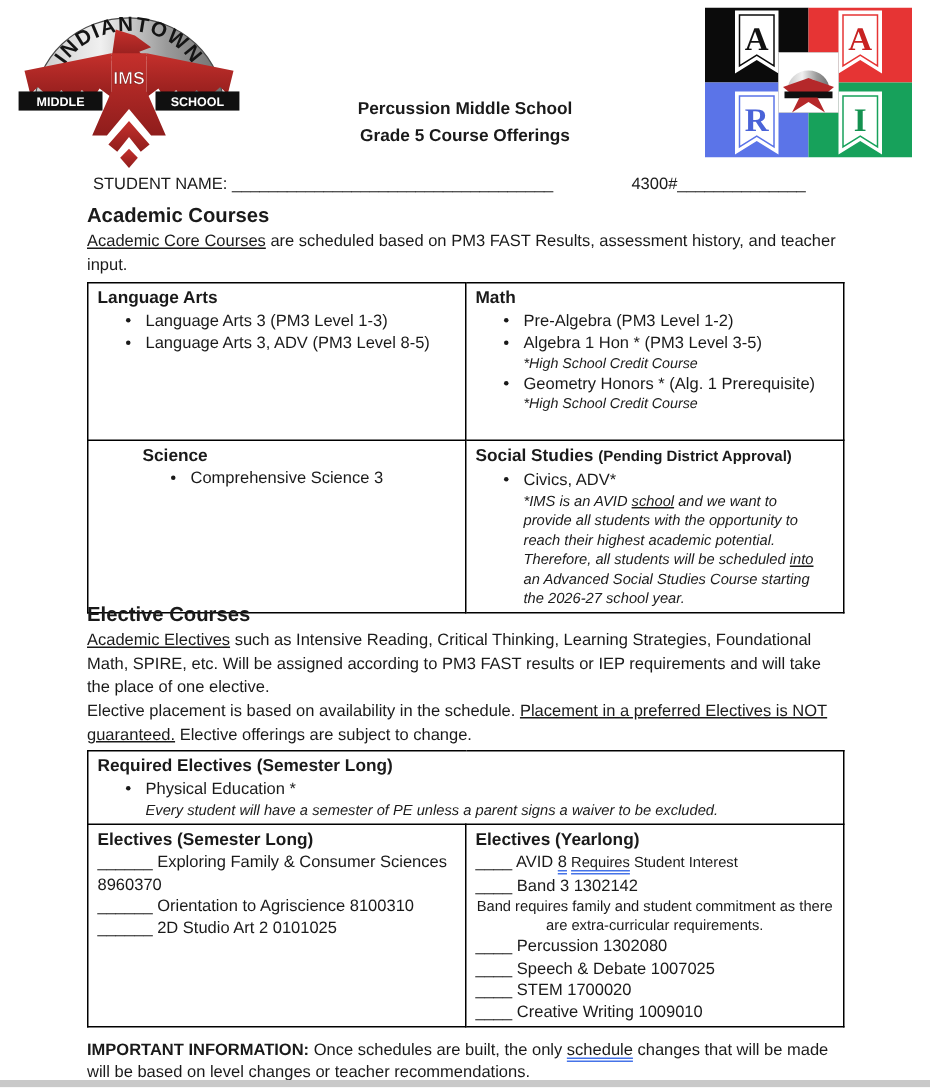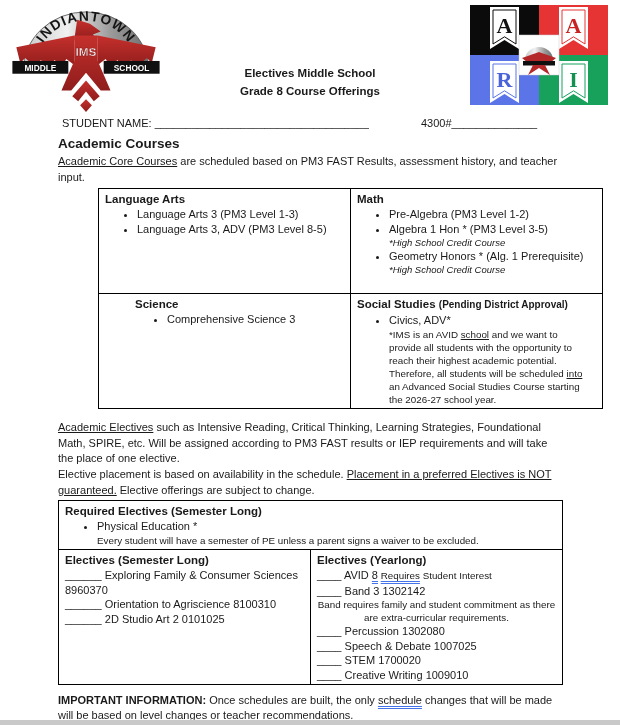--- a/index.html
+++ b/index.html
@@ -22,24 +22,24 @@
   .grammar{text-decoration:underline double #4573e8;text-underline-offset:2px;text-decoration-skip-ink:none;}
 
   
   table.doc{border-collapse:collapse;table-layout:fixed;width:505px;}
   table.doc td{border:1.6px solid #000;vertical-align:top;padding:2px 6px 2px 6px;overflow:hidden;}
   .cell-title{font-size:11.5px;font-weight:bold;line-height:16px;}
   .cell-title .paren{font-size:10px;}
   table.doc ul{margin:0;padding-left:32px;}
   table.doc li{font-size:11px;line-height:15px;padding-right:8px;}
   .hs-note{font-size:9.5px;font-style:italic;line-height:12px;}
-  .ss-note{font-size:9.8px;line-height:13px;}
+  .ss-note{font-size:9.8px;font-style:italic;line-height:13px;}
 
   .etable-header{font-size:11.5px;font-weight:bold;text-align:center;line-height:15px;}
-  .pe-note{font-size:9.8px;line-height:13px;}
+  .pe-note{font-size:9.8px;font-style:italic;line-height:13px;}
   .eline{font-size:11px;line-height:14.5px;}
   .eline-small{font-size:9.8px;line-height:13px;text-align:center;}
   .avid-small{font-size:9.8px;}
 
   .footer-block{font-size:11px;line-height:15px;}
   .bottom-edge{position:absolute;left:0;bottom:0;width:620px;height:5px;background:#c9c9c9;}
 
   svg text{font-family:"Liberation Sans",sans-serif;}
   svg text.serif{font-family:"Liberation Serif",serif;}
 </style>
@@ -104,37 +104,37 @@
 
       <rect x="49" y="30" width="40" height="40" fill="#ffffff" stroke="#cccccc" stroke-width="0.5"></rect>
       <path d="M55,55 A14,13 0 0 1 83,55 L77,55 A8,7.5 0 0 0 61,55 Z" fill="url(#silver)"></path>
       <path d="M52,53 L69,47 L86,53 L80,58 L58,58 Z" fill="#b5282a"></path>
       <rect x="53" y="56" width="32" height="4.5" fill="#101010"></rect>
       <path d="M63,60 L58,70 L69,63 L80,70 L75,60 Z" fill="#b5282a"></path>
     </svg>
   </div>
 
   <div class="doc-title">
-    <div>Electives Middle School</div>
-    <div>Grade 8 Course Offerings</div>
+    <div>Percussion Middle School</div>
+    <div>Grade 5 Course Offerings</div>
   </div>
 
   <div class="student-line">
     <span>STUDENT NAME:</span>
     <span>___________________________________</span>
     <span class="spacer"></span>
     <span>4300#</span><span>______________</span>
   </div>
 
   <h2 class="sec abs" style="top:136px;">Academic Courses</h2>
   <p class="body-txt abs" style="top:154px;margin:0;">
     <span class="u">Academic Core Courses</span><span> are scheduled based on PM3 FAST Results, assessment history, and teacher input.</span>
   </p>
 
-  <table class="doc abs" style="top:188px;margin-left:40px;">
+  <table class="doc abs" style="top:188px;">
     <tbody>
         <tr>
       <td style="height:100px;width:50%;">
         <div class="cell-title">Language Arts</div>
         <ul>
           <li>Language Arts 3 (PM3 Level 1-3)</li>
           <li>Language Arts 3, ADV (PM3 Level 8-5)</li>
         </ul>
       </td>
       <td style="width:50%;">
@@ -169,20 +169,21 @@
             <div class="ss-note">
               <span>*IMS is an AVID </span><span class="u">school</span><span> and we want to provide all students with the opportunity to reach their highest academic potential. Therefore, all students will be scheduled </span><span class="u">into</span><span> an Advanced Social Studies Course starting the 2026-27 school year.</span>
             </div>
           </li>
         </ul>
       </td>
     </tr>
   </tbody>
     </table>
 
+  <h2 class="sec abs" style="top:402px;">Elective Courses</h2>
   <p class="body-txt abs" style="top:420px;margin:0;">
     <span class="u">Academic Electives</span><span> such as Intensive Reading, Critical Thinking, Learning Strategies, Foundational Math, SPIRE, etc. Will be assigned according to PM3 FAST results or IEP requirements and will take the place of one elective.</span>
   </p>
   <p class="body-txt abs" style="top:467px;margin:0;">
     <span>Elective placement is based on availability in the schedule. </span><span class="u">Placement in a preferred Electives is NOT guaranteed.</span><span> Elective offerings are subject to change.</span>
   </p>
 
   <table class="doc abs" style="top:500px;">
     <tbody>
     <tr>

